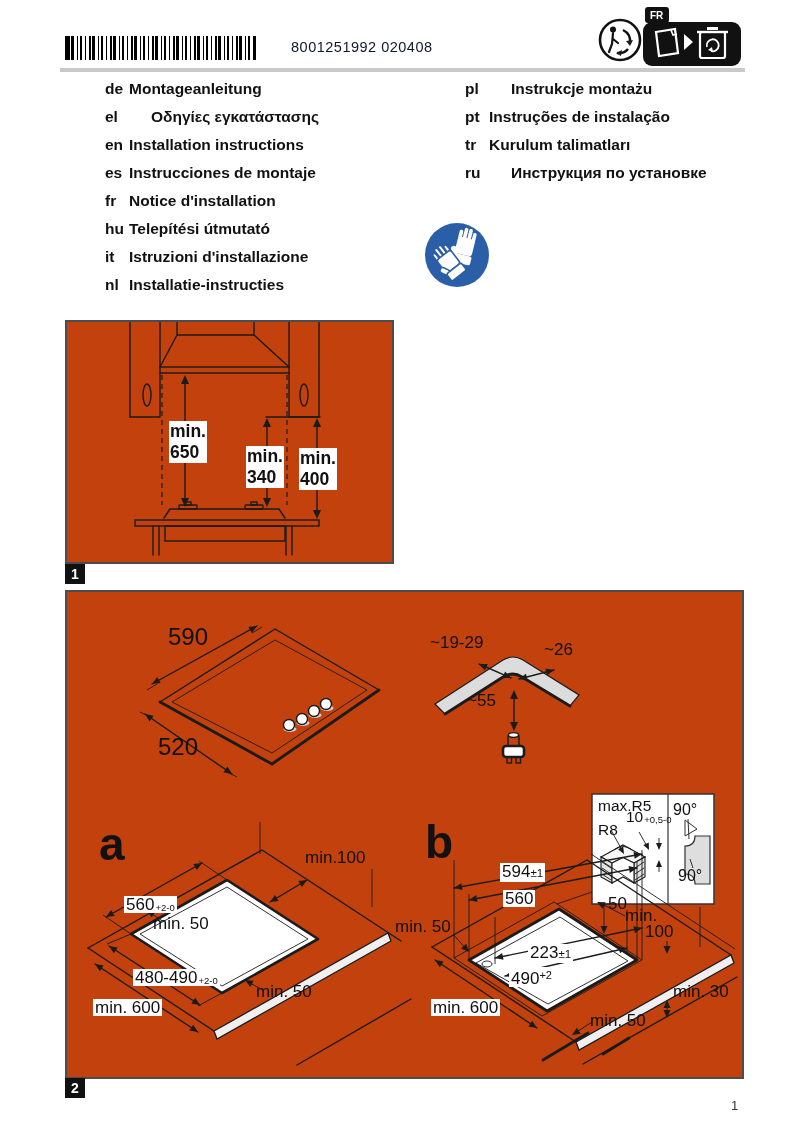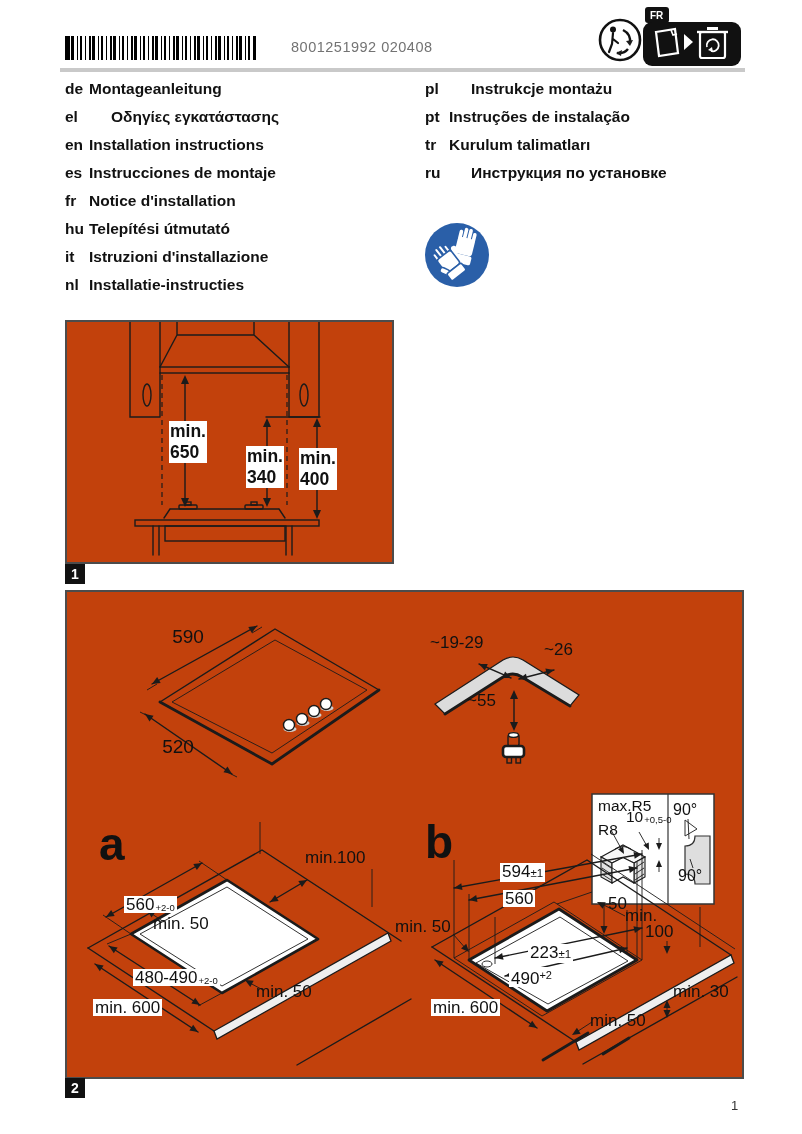--- a/index.html
+++ b/index.html
@@ -2,41 +2,41 @@
 <html><head>
 <meta charset="utf-8">
 <style>
   html,body{margin:0;padding:0;background:#ffffff;}
   #page{position:relative;width:802px;height:1134px;background:#fff;overflow:hidden;
         font-family:"Liberation Sans",sans-serif;color:#111;}
   
   #barcode{position:absolute;left:65px;top:36px;width:186px;height:24px;
     border-left:3px solid #000;border-right:2px solid #000;
     background:repeating-linear-gradient(90deg,#000 0 2px,#fff 2px 3px,#000 3px 6px,#fff 6px 9px,#000 9px 10px,#fff 10px 12px,#000 12px 14px,#fff 14px 17px,#000 17px 18px,#fff 18px 21px);}
-  #code-number{position:absolute;left:291px;top:39px;font-size:14.5px;letter-spacing:.5px;color:#737373;}
+  #code-number{position:absolute;left:291px;top:39px;font-size:14.5px;letter-spacing:.5px;color:#0f172a;}
   #top-rule{position:absolute;left:60px;top:68px;width:685px;height:4px;background:#c9c9c9;}
   
   .lang-col{position:absolute;width:350px;}
-  .lang-row{display:flex;height:18px;margin-bottom:10px;font-size:15.5px;font-weight:700;}
+  .lang-row{display:flex;height:18px;margin-bottom:10px;font-size:15.5px;font-weight:700;margin-left:40px;}
   .code{min-width:24px;}
   .lang-row.gap .code{min-width:46px;}
   
   .figbox{position:absolute;border:2px solid #4c4c4c;background:#c2410c;}
   #box1{left:65px;top:320px;width:325px;height:240px;}
   #box2{left:65px;top:590px;width:675px;height:485px;}
   .figbox svg{position:absolute;left:0;top:0;width:100%;height:100%;}
   .badge{position:absolute;width:20px;height:20px;background:#111;color:#fff;
     font-size:14px;font-weight:700;text-align:center;line-height:20px;}
   #badge1{left:65px;top:564px;}
   #badge2{left:65px;top:1078px;}
   
   .lbl{position:absolute;font-size:17px;font-weight:400;color:#111;white-space:nowrap;line-height:17px;}
   .bg{background:#fff;padding:0 2px;margin-top:21px;}
   .f1{font-size:17.5px;font-weight:700;line-height:21px;background:#fff;padding:0 1px;}
-  .big{font-size:19px;}
+  .big{font-size:24px;}
   .letter{font-size:46px;font-weight:700;line-height:40px;}
   .ins{font-size:15.5px;}
   .tol{display:inline-flex;flex-direction:row;font-size:9.5px;line-height:9px;font-weight:400;
        transform:translateY(1px);margin-left:1px;}
   .sm{font-size:11.5px;}
   .sup{font-size:11px;vertical-align:5px;}
   #page-num{position:absolute;left:731px;top:1098px;font-size:13px;color:#333;}
   
   svg .ln{stroke:#1b1b1b;stroke-width:1.4;fill:none;stroke-linecap:round;}
   svg .thk{stroke:#1b1b1b;stroke-width:2.8;fill:none;stroke-linecap:round;}

